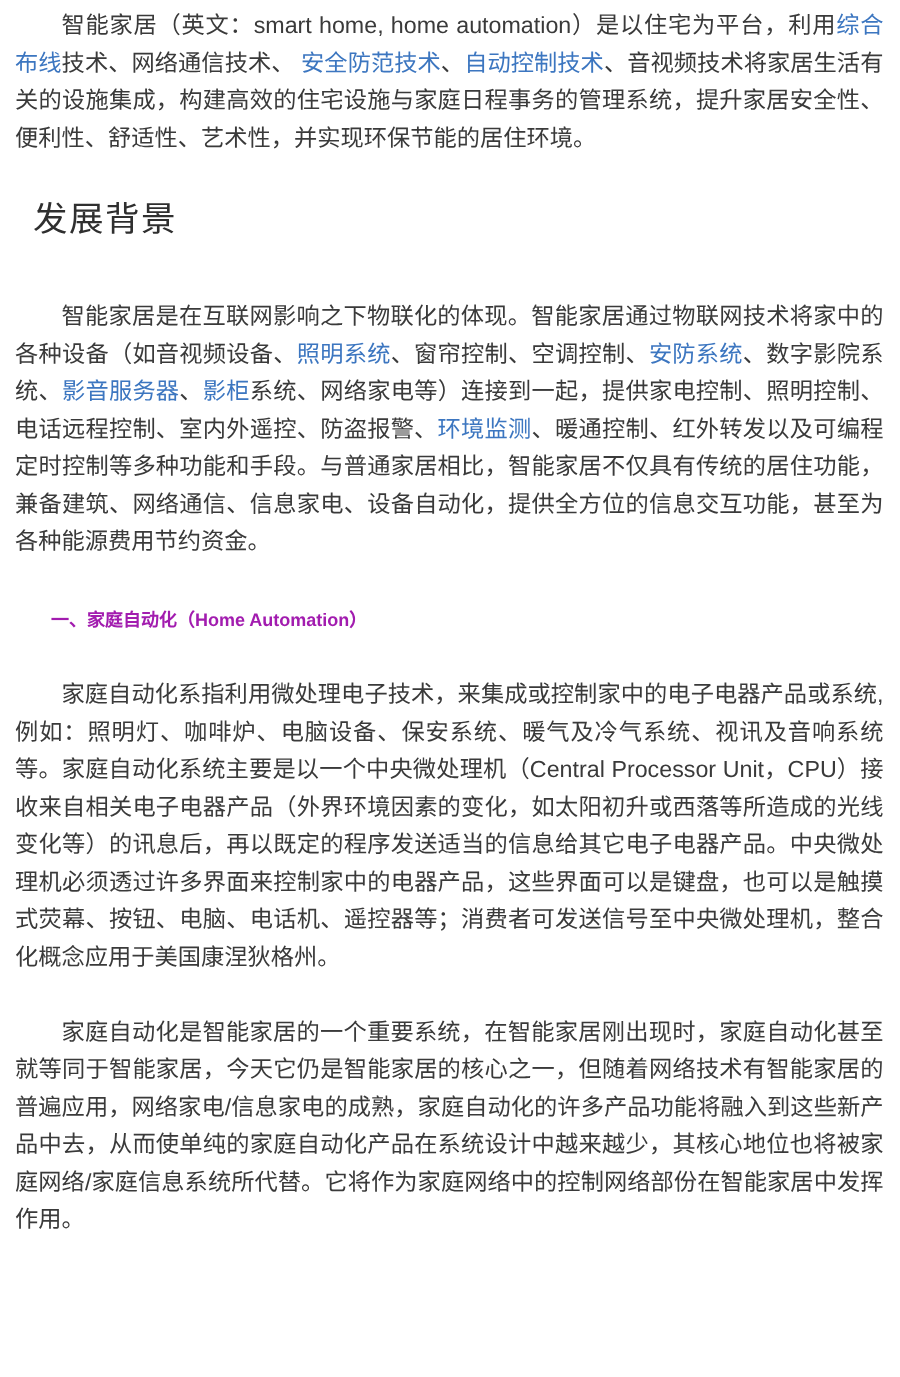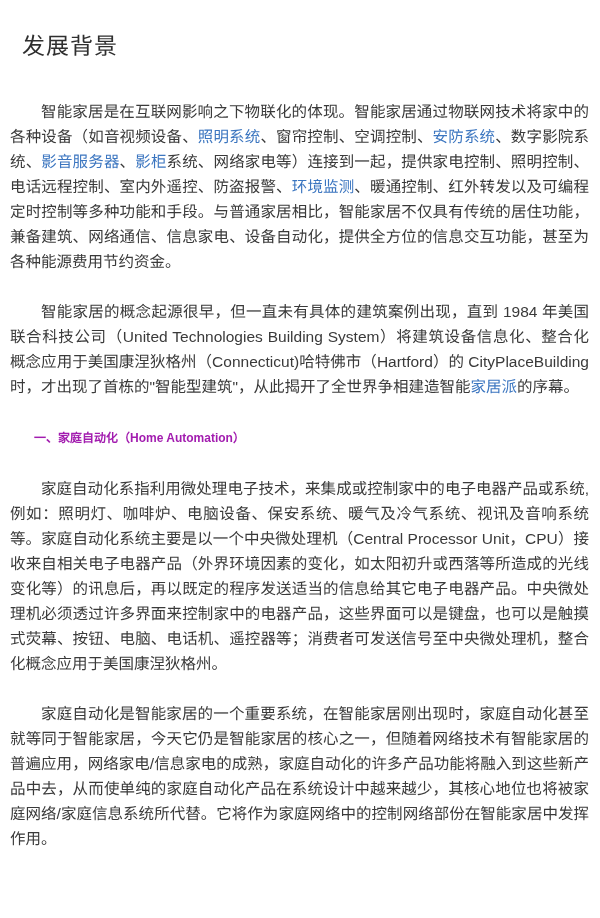--- a/index.html
+++ b/index.html
@@ -56,25 +56,25 @@
     color: #3c76c0;
     text-decoration: none;
     cursor: pointer;
   }
 </style>
 </head>
 <body>
 
 <div class="page">
 
+  <p class="para"><span>智能家居（英文：smart home, home automation）是以住宅为平台，利用</span><a class="link" href="#">综合布线</a><span>技术、网络通信技术、 </span><a class="link" href="#">安全防范技术</a><span>、</span><a class="link" href="#">自动控制技术</a><span>、音视频技术将家居生活有关的设施集成，构建高效的住宅设施与家庭日程事务的管理系统，提升家居安全性、便利性、舒适性、艺术性，并实现环保节能的居住环境。</span></p>
 
   <h2 class="section-heading">发展背景</h2>
 
   <p class="para"><span>智能家居是在互联网影响之下物联化的体现。智能家居通过物联网技术将家中的各种设备（如音视频设备、</span><a class="link" href="#">照明系统</a><span>、窗帘控制、空调控制、</span><a class="link" href="#">安防系统</a><span>、数字影院系统、</span><a class="link" href="#">影音服务器</a><span>、</span><a class="link" href="#">影柜</a><span>系统、网络家电等）连接到一起，提供家电控制、照明控制、电话远程控制、室内外遥控、防盗报警、</span><a class="link" href="#">环境监测</a><span>、暖通控制、红外转发以及可编程定时控制等多种功能和手段。与普通家居相比，智能家居不仅具有传统的居住功能，兼备建筑、网络通信、信息家电、设备自动化，提供全方位的信息交互功能，甚至为各种能源费用节约资金。</span></p>
 
-  <p class="para"><span>智能家居的概念起源很早，但一直未有具体的建筑案例出现，直到 1984 年美国联合科技公司（United Technologies Building System）将建筑设备信息化、整合化概念应用于美国康涅狄格州（Connecticut)哈特佛市（Hartford）的 CityPlaceBuilding 时，才出现了首栋的"智能型建筑"，从此揭开了全世界争相建造智能</span><a class="link" href="#">家居派</a><span>的序幕。</span></p>
 
   <h3 class="subsection-heading">一、家庭自动化（Home Automation）</h3>
 
   <p class="para"><span>家庭自动化系指利用微处理电子技术，来集成或控制家中的电子电器产品或系统,例如：照明灯、咖啡炉、电脑设备、保安系统、暖气及冷气系统、视讯及音响系统等。家庭自动化系统主要是以一个中央微处理机（Central Processor Unit，CPU）接收来自相关电子电器产品（外界环境因素的变化，如太阳初升或西落等所造成的光线变化等）的讯息后，再以既定的程序发送适当的信息给其它电子电器产品。中央微处理机必须透过许多界面来控制家中的电器产品，这些界面可以是键盘，也可以是触摸式荧幕、按钮、电脑、电话机、遥控器等；消费者可发送信号至中央微处理机，整合化概念应用于美国康涅狄格州。</span></p>
 
   <p class="para"><span>家庭自动化是智能家居的一个重要系统，在智能家居刚出现时，家庭自动化甚至就等同于智能家居，今天它仍是智能家居的核心之一，但随着网络技术有智能家居的普遍应用，网络家电/信息家电的成熟，家庭自动化的许多产品功能将融入到这些新产品中去，从而使单纯的家庭自动化产品在系统设计中越来越少，其核心地位也将被家庭网络/家庭信息系统所代替。它将作为家庭网络中的控制网络部份在智能家居中发挥作用。</span></p>
 </div>
 
 </body></html>

